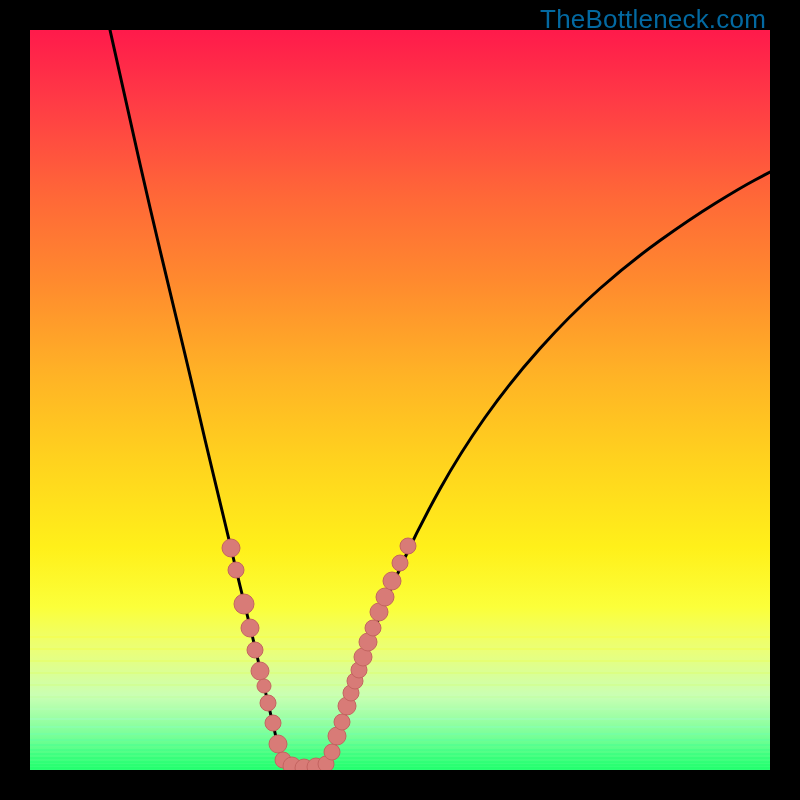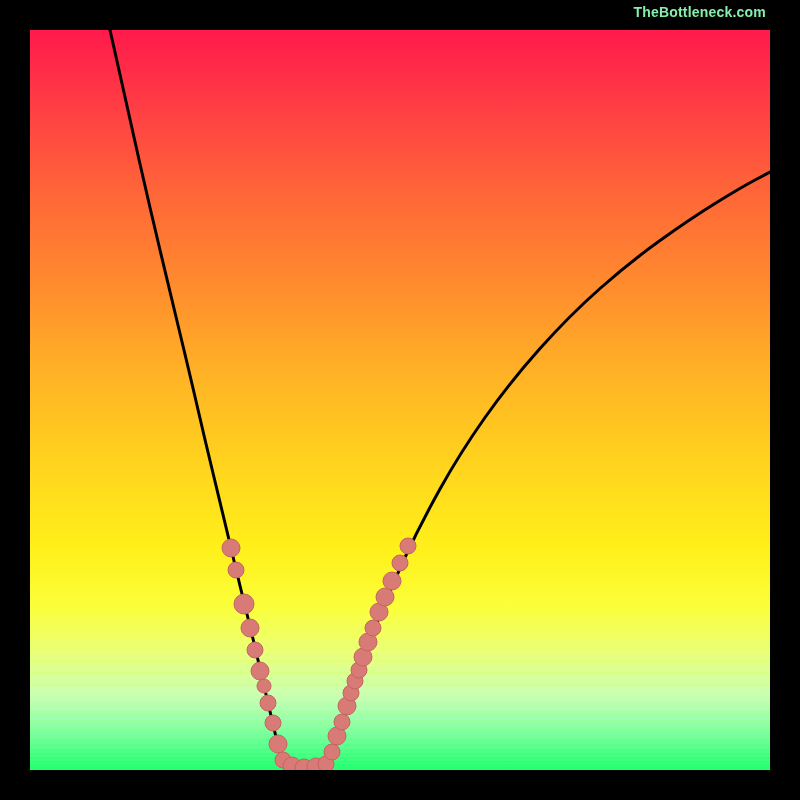--- a/index.html
+++ b/index.html
@@ -17,23 +17,23 @@
   }
   .frame.top { top: 0; left: 0; width: 800px; height: 30px; }
   .frame.bottom { bottom: 0; left: 0; width: 800px; height: 30px; }
   .frame.left { top: 0; left: 0; width: 30px; height: 800px; }
   .frame.right { top: 0; right: 0; width: 30px; height: 800px; }
 
   .watermark {
     position: absolute;
     top: 4px;
     right: 34px;
-    color: #86efac;
-    font-size: 14px;
-    font-weight: 700;
+    color: #0369a1;
+    font-size: 26px;
+    font-weight: 400;
     z-index: 50;
     letter-spacing: 0.2px;
   }
 
   .plot {
     position: absolute;
     top: 30px;
     left: 30px;
     width: 740px;
     height: 740px;

